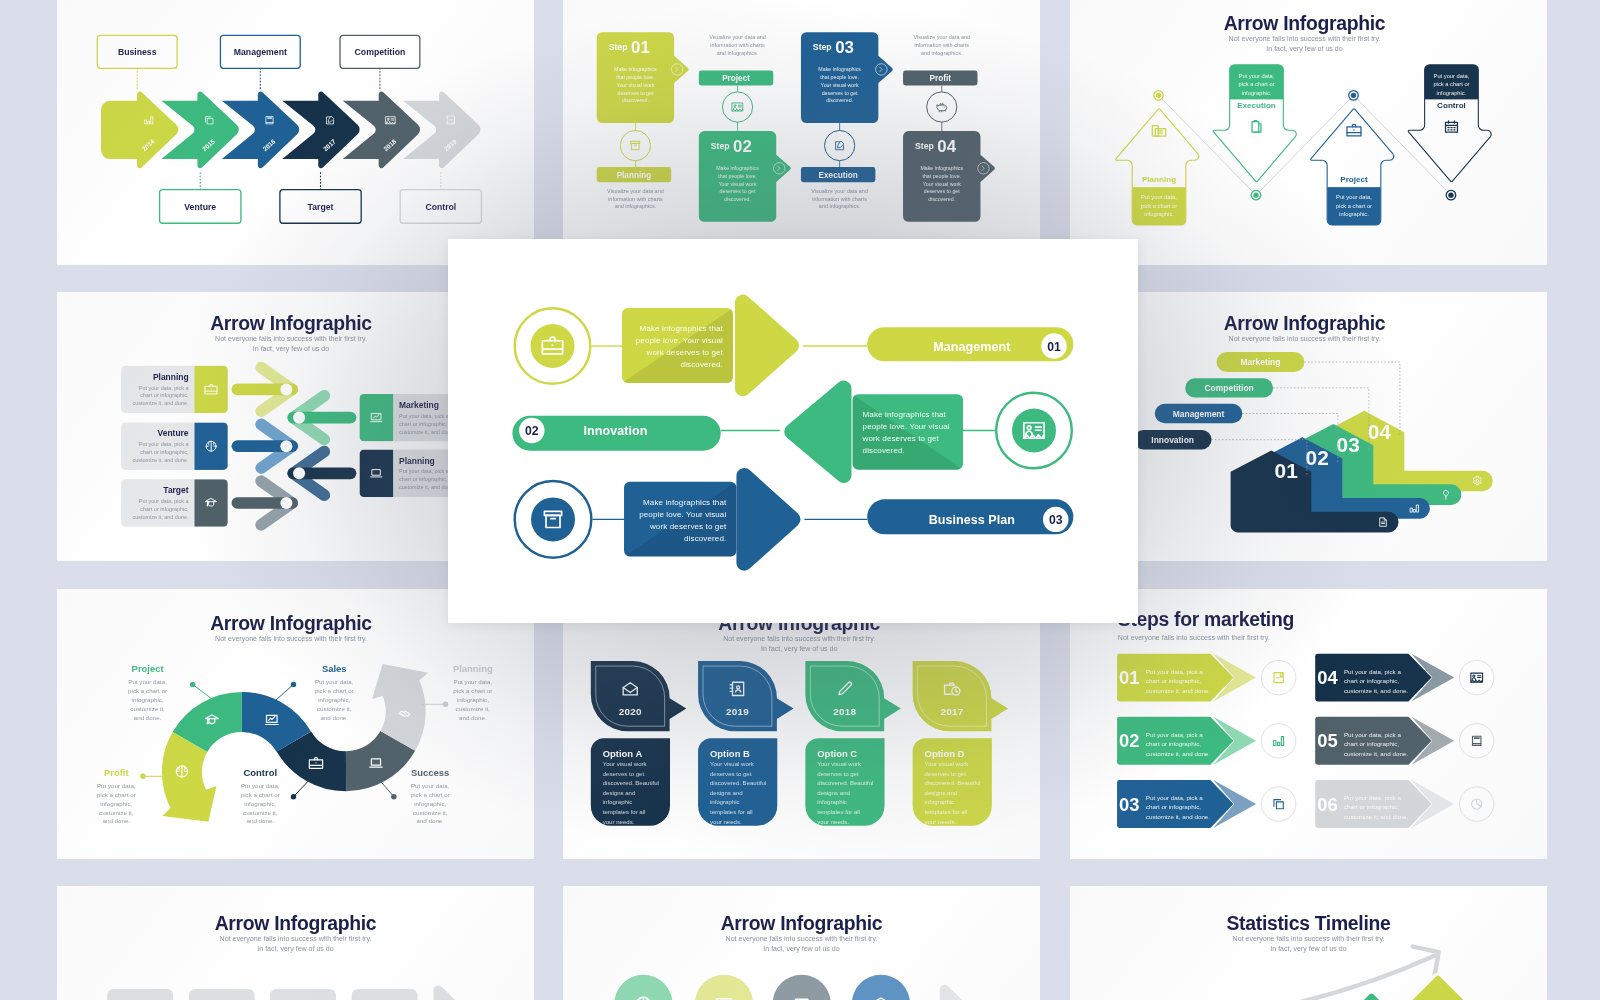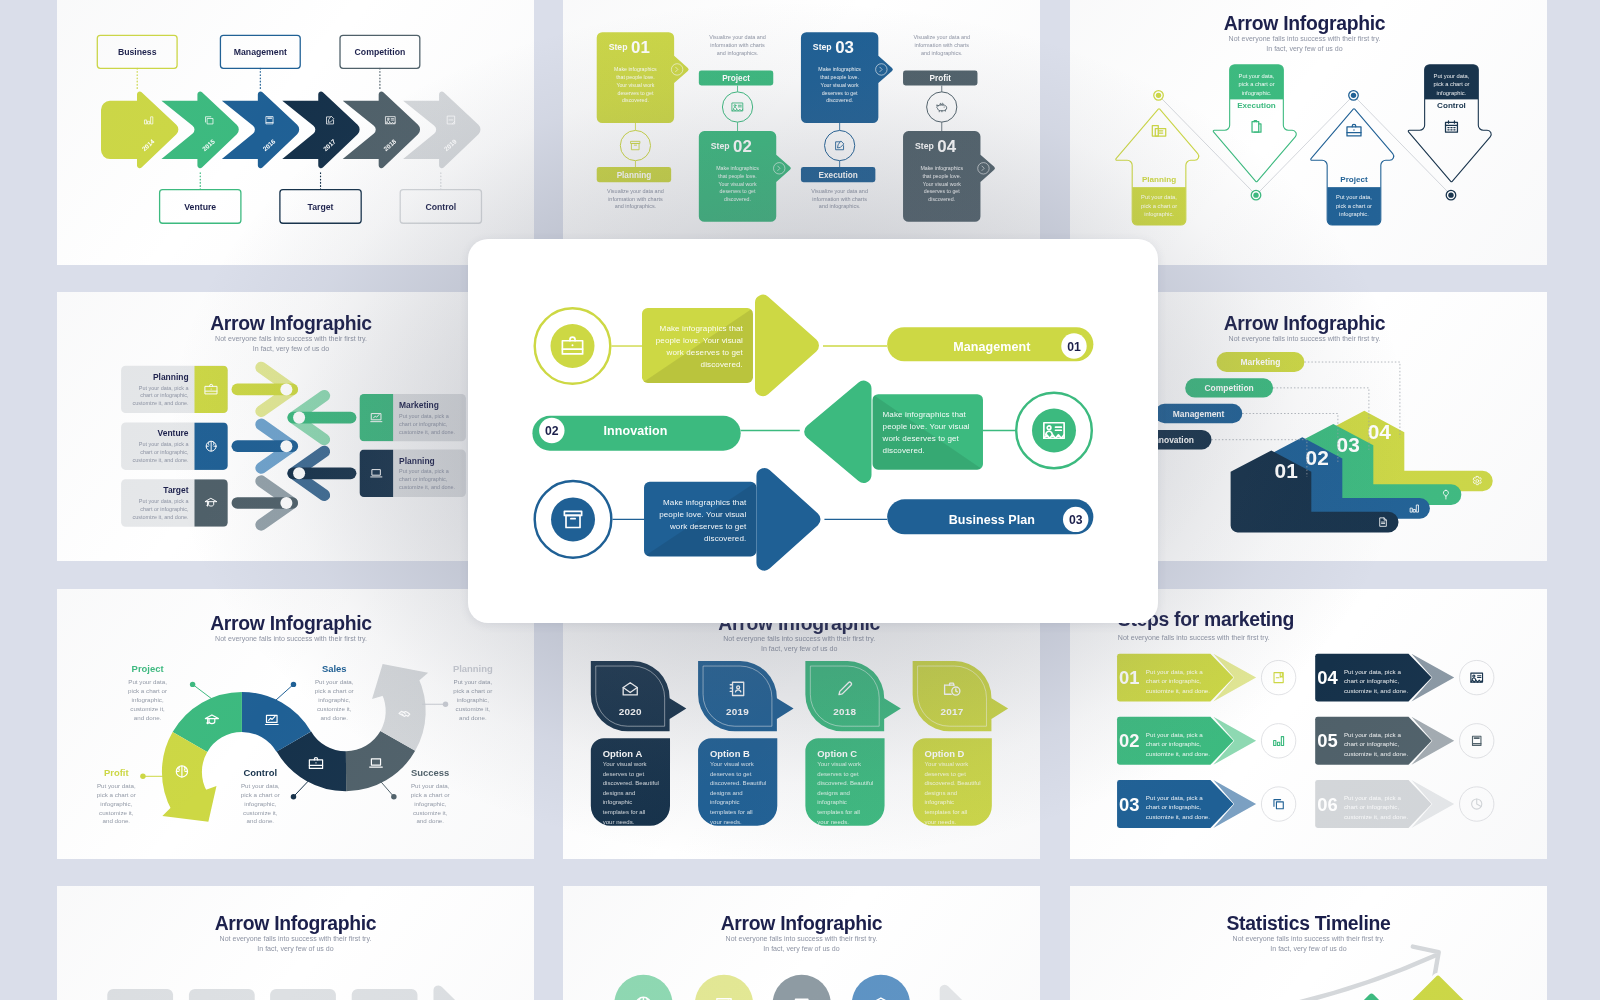--- a/index.html
+++ b/index.html
@@ -12,22 +12,22 @@
   
   .sheen{position:absolute;inset:0;pointer-events:none;
          background:linear-gradient(128deg, rgba(150,155,165,.06) 0%,
                     rgba(255,255,255,0) 45%, rgba(160,165,178,.07) 100%);}
   .castshadow{position:absolute;left:0;top:0;width:1600px;height:1000px;pointer-events:none;
      background:radial-gradient(ellipse 620px 430px at 789px 431px,
         rgba(90,96,112,.30) 0%, rgba(90,96,112,.28) 42%, rgba(90,96,112,.16) 64%,
         rgba(90,96,112,.06) 82%, rgba(90,96,112,0) 100%);}
 
   
-  .feat{position:absolute;left:468px;top:239px;width:690px;height:384px;background:#fff;
-        box-shadow:0 2px 10px rgba(55,65,95,.10);border-radius:20px;}
+  .feat{position:absolute;left:448px;top:239px;width:690px;height:384px;background:#fff;
+        box-shadow:0 2px 10px rgba(55,65,95,.10);}
   .feat .inner{position:absolute;left:0;top:0;width:960px;height:540px;
                transform:scale(0.71875);transform-origin:0 0;}
 </style>
 </head>
 <body>
 
 <div class="stage">
   <div id="grid">
       <div class="slide" style="left: 56.5px; top: -5px;">
         <div class="inner"><svg width="960" height="540" viewBox="0 0 960 540">

